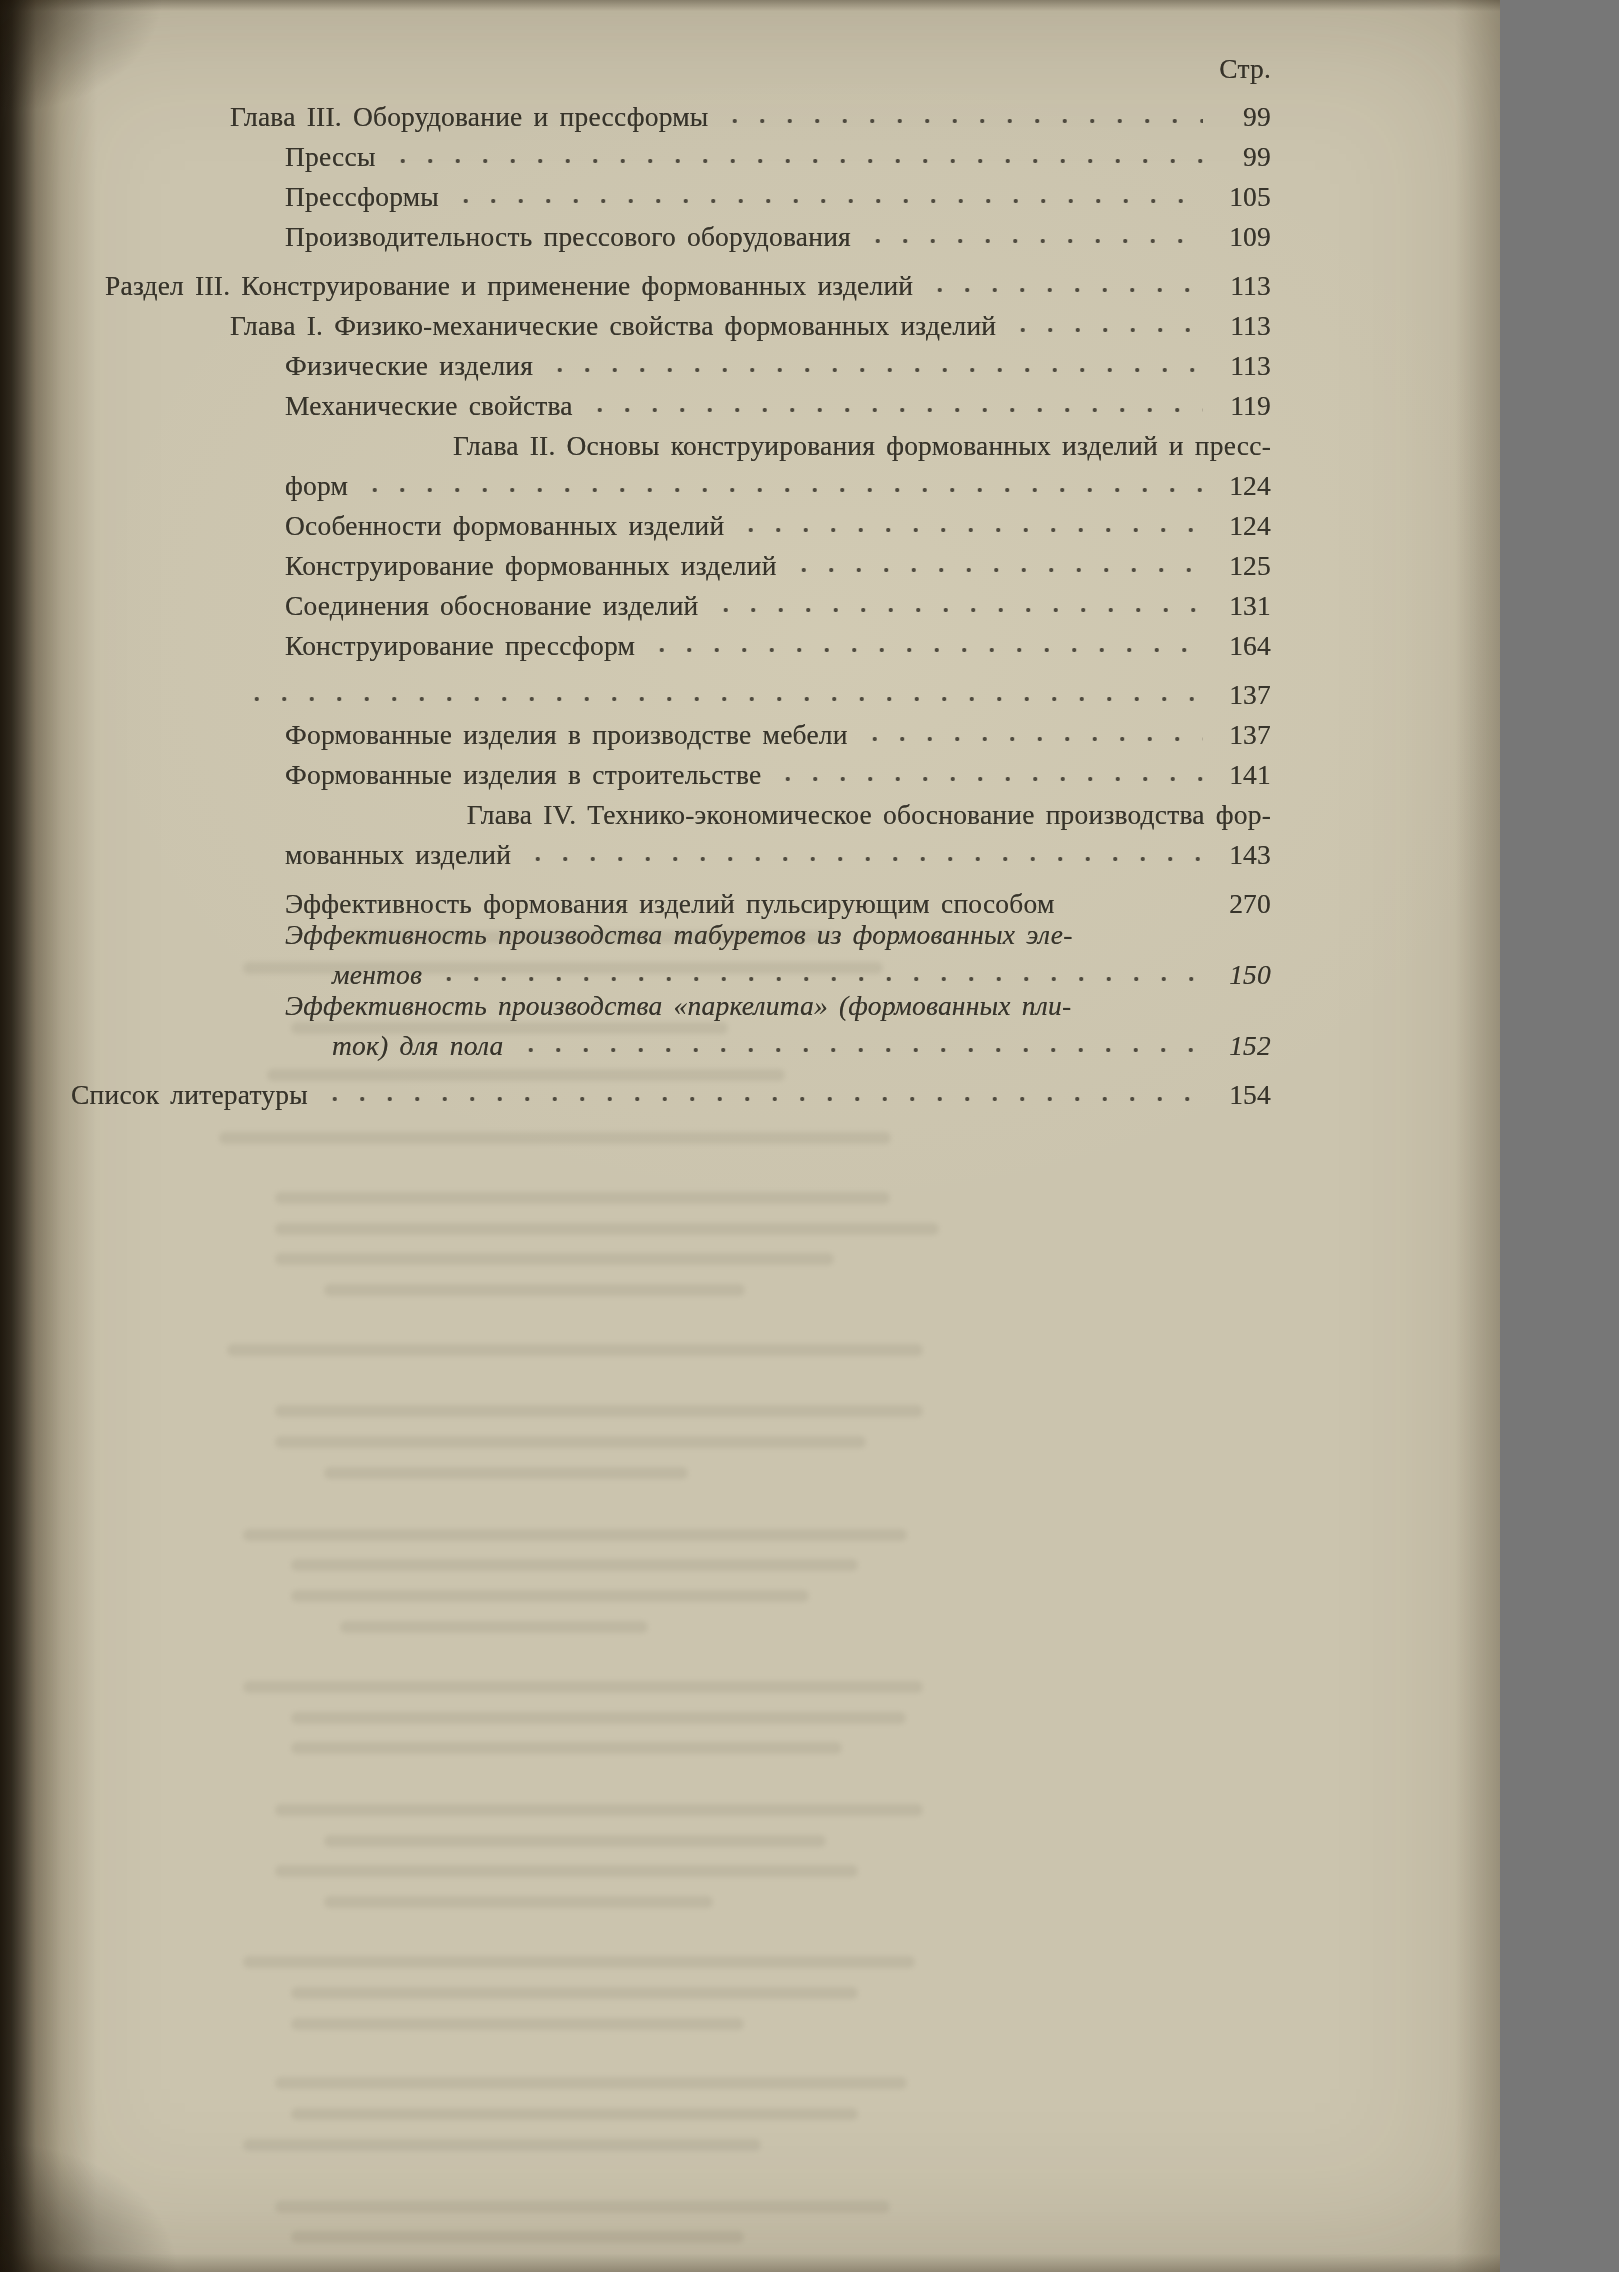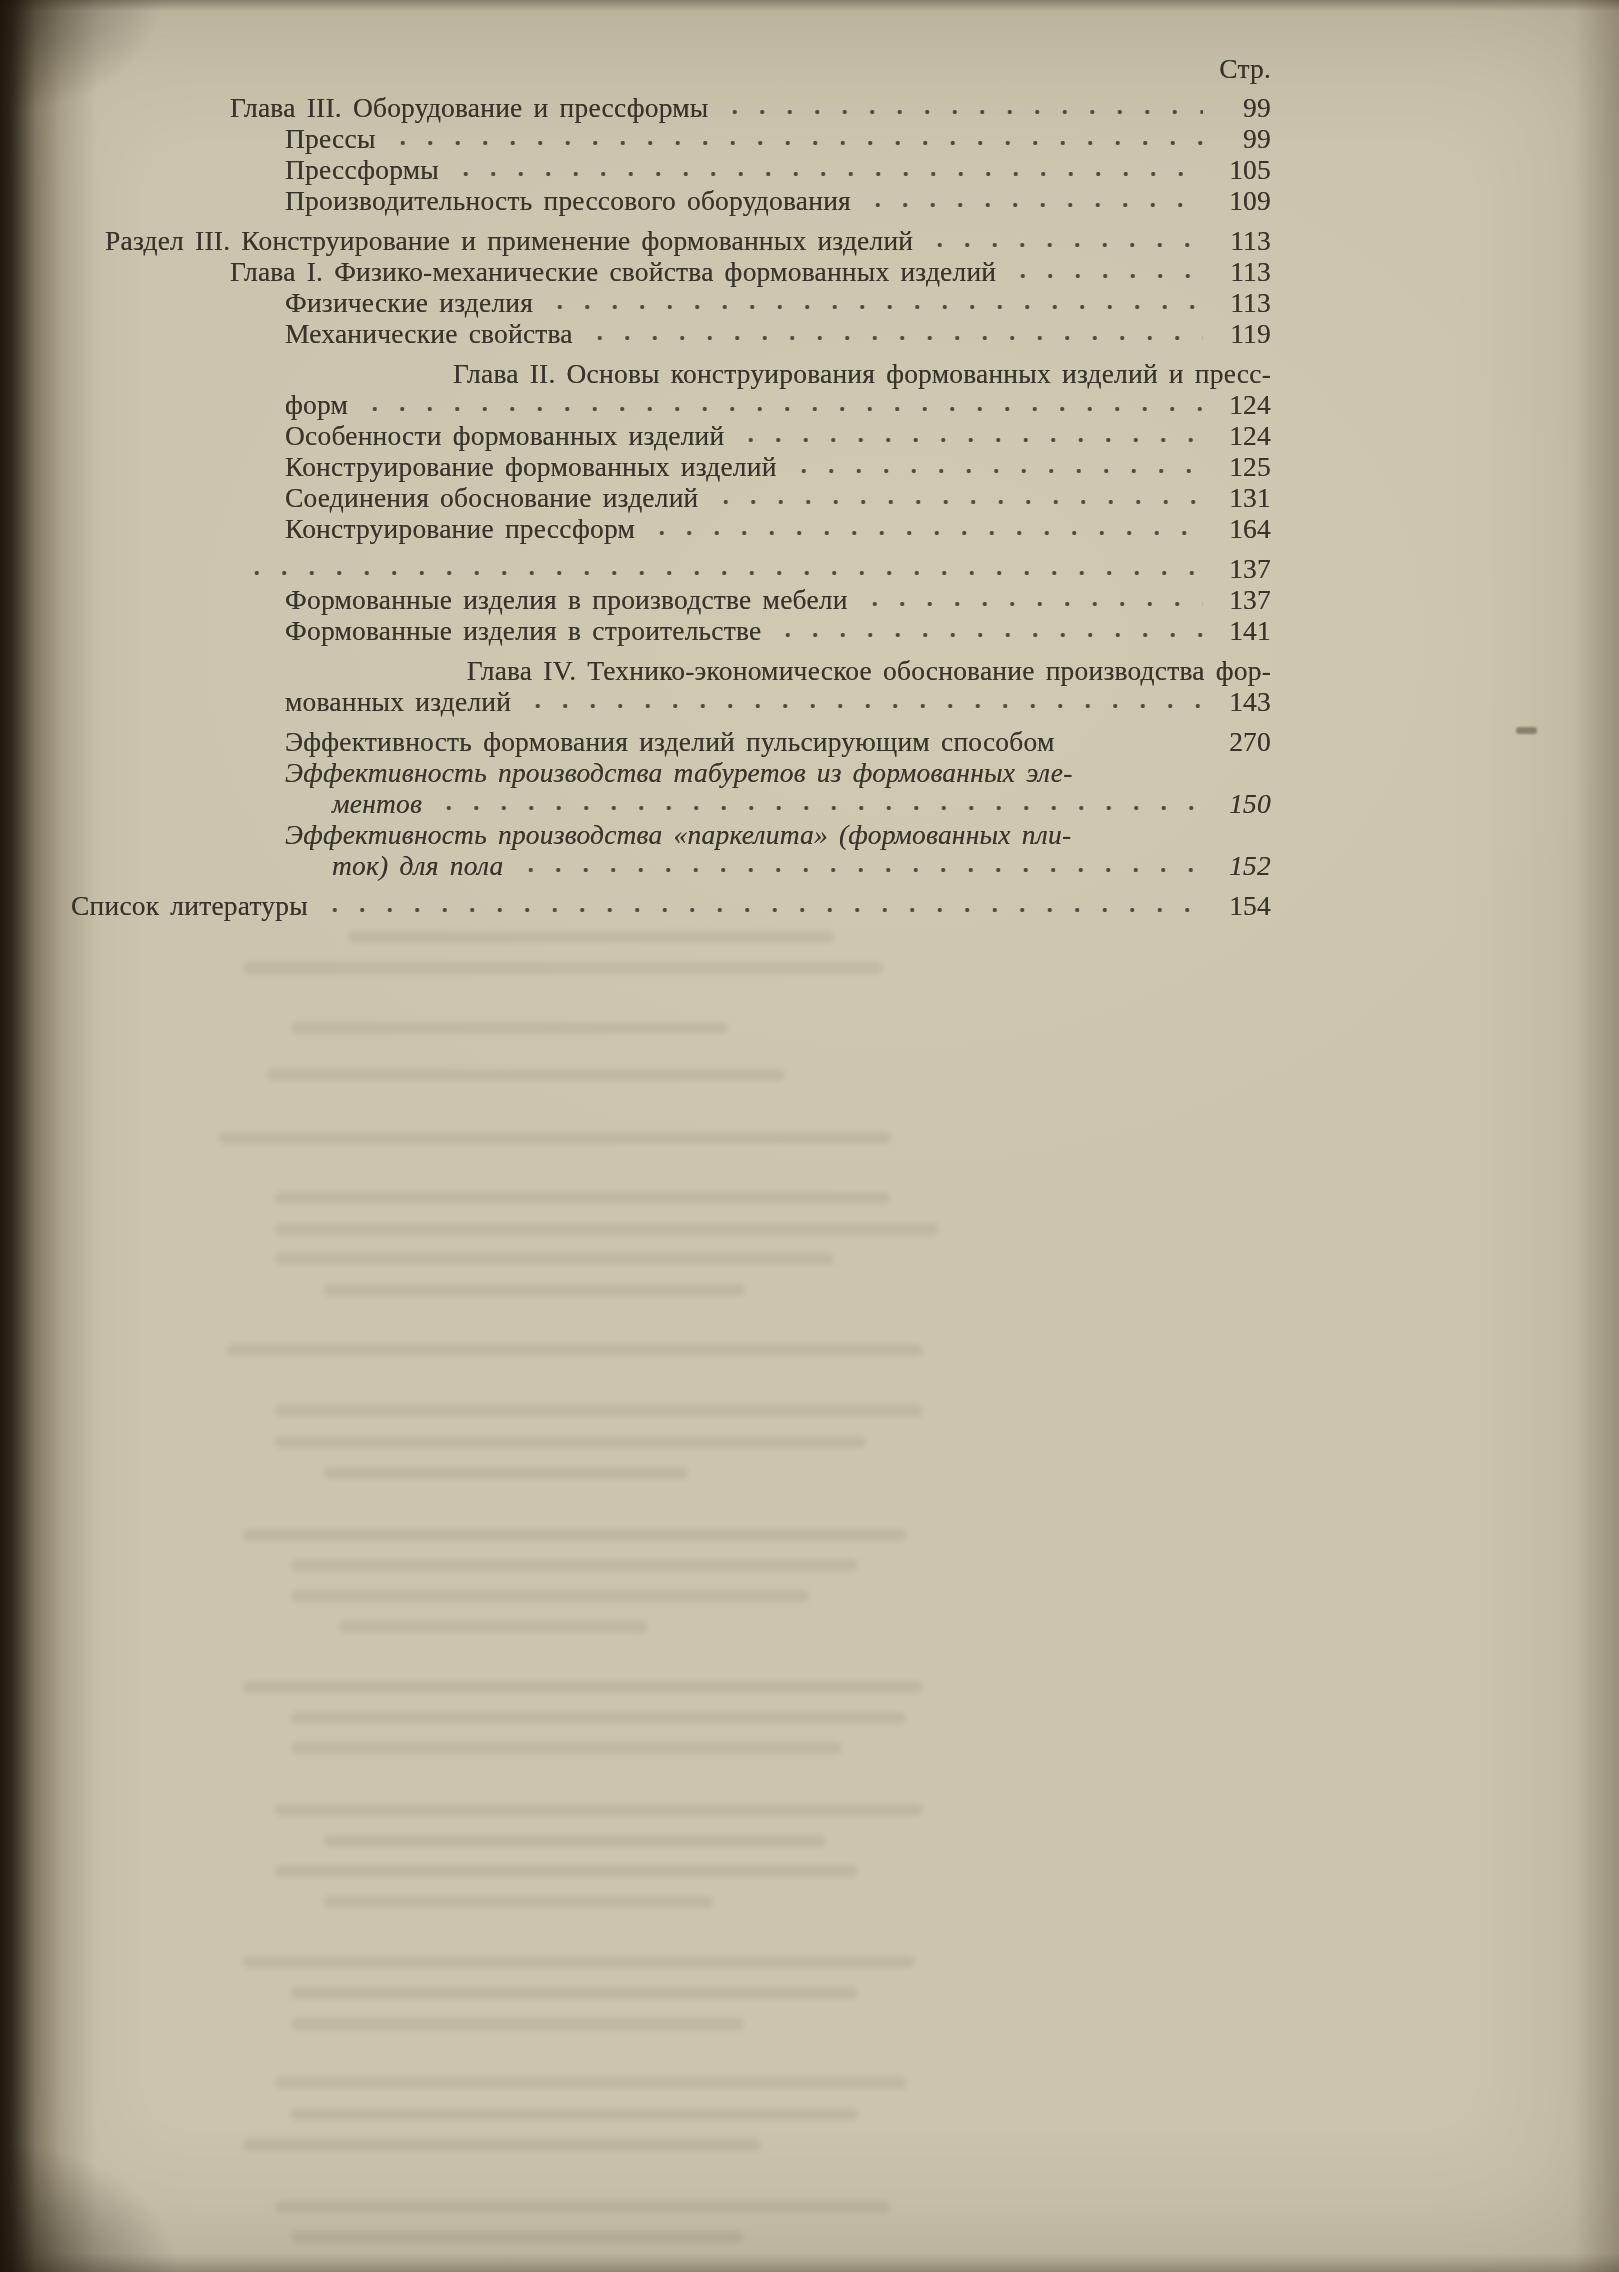--- a/index.html
+++ b/index.html
@@ -1,20 +1,20 @@
 <!DOCTYPE html>
 <html style="font-size:13px"><head>
 <meta charset="utf-8">
 <style>
   * { margin: 0; padding: 0; box-sizing: border-box; }
   html, body { background: #777; }
 
   .paper {
     position: relative;
-    width: 1619px;
+    width: 1500px;
     height: 2273px;
     overflow: hidden;
     font-family: "Liberation Serif", "DejaVu Serif", serif;
     color: #37342b;
     background:
       radial-gradient(178px 130px at 0% 100%, rgba(20,15,8,.55), rgba(20,15,8,0)),
       radial-gradient(162px 113px at 0% 0%, rgba(20,15,8,.50), rgba(20,15,8,0)),
       linear-gradient(90deg, rgba(18,13,6,.95) 0px, rgba(18,13,6,.85) 11.3px, rgba(60,48,28,.45) 36px, rgba(90,75,45,.22) 61px, rgba(90,75,45,0) 97px),
       linear-gradient(180deg, rgba(40,32,18,.35) 0px, rgba(40,32,18,0) 11.3px),
       linear-gradient(0deg, rgba(40,32,18,.30) 0px, rgba(40,32,18,0) 19.4px),
@@ -65,21 +65,21 @@
   .leader {
     flex: 1 1 auto;
     height: 31px;
     margin: 0 9.7px 0 13px;
     background-image: radial-gradient(circle, rgba(58,54,44,.85) 1.9px, rgba(0,0,0,0) 2.3px);
     background-size: 27.5px 8px;
     background-repeat: repeat-x;
     background-position: left 0 bottom 6.5px;
   }
   .leader.nodots { background: none; }
-  .pg { flex: 0 0 auto; min-width: 58px; text-align: right; }
+  .pg { flex: 0 0 auto; min-width: 58px; text-align: right; margin-top: 9px; }
 
   .ghost { position: absolute; inset: 0; pointer-events: none; }
   .gline {
     position: absolute;
     height: 12px;
     border-radius: 6.5px;
     background: #6e6854;
     opacity: .13;
     filter: blur(2.4px);
   }

